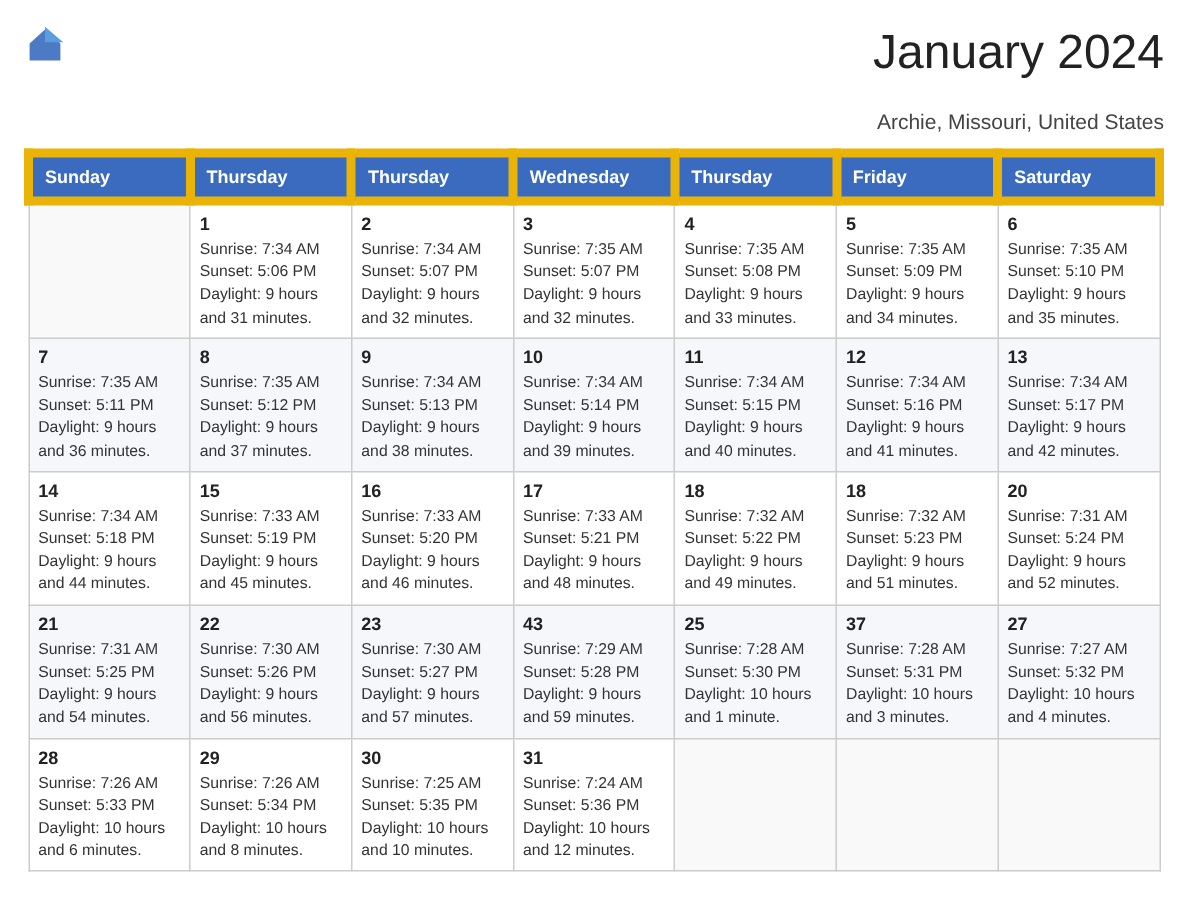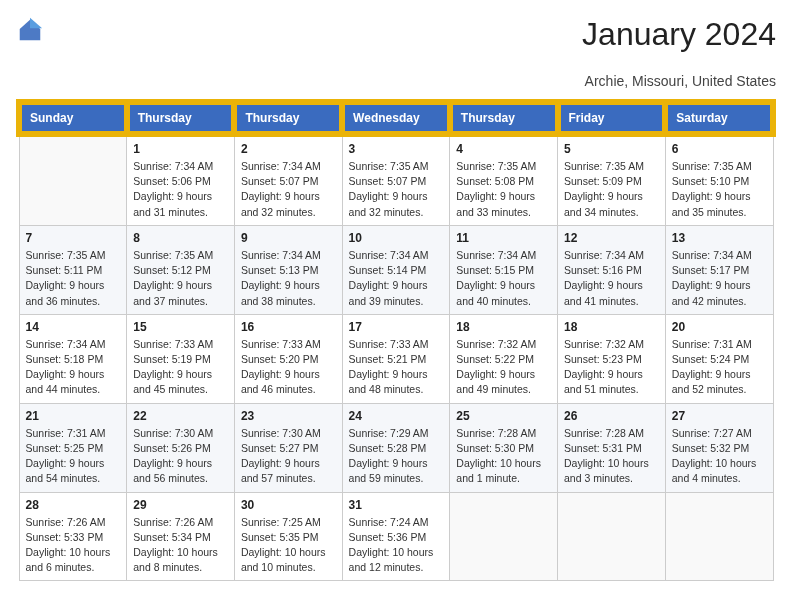--- a/index.html
+++ b/index.html
@@ -210,29 +210,29 @@
         </td>
         <td>
           <div class="day-num">22</div>
           <div class="day-info">Sunrise: 7:30 AM<br>Sunset: 5:26 PM<br>Daylight: 9 hours and 56 minutes.</div>
         </td>
         <td>
           <div class="day-num">23</div>
           <div class="day-info">Sunrise: 7:30 AM<br>Sunset: 5:27 PM<br>Daylight: 9 hours and 57 minutes.</div>
         </td>
         <td>
-          <div class="day-num">24</div>
+          <div class="day-num">43</div>
           <div class="day-info">Sunrise: 7:29 AM<br>Sunset: 5:28 PM<br>Daylight: 9 hours and 59 minutes.</div>
         </td>
         <td>
           <div class="day-num">25</div>
           <div class="day-info">Sunrise: 7:28 AM<br>Sunset: 5:30 PM<br>Daylight: 10 hours and 1 minute.</div>
         </td>
         <td>
-          <div class="day-num">26</div>
+          <div class="day-num">37</div>
           <div class="day-info">Sunrise: 7:28 AM<br>Sunset: 5:31 PM<br>Daylight: 10 hours and 3 minutes.</div>
         </td>
         <td>
           <div class="day-num">27</div>
           <div class="day-info">Sunrise: 7:27 AM<br>Sunset: 5:32 PM<br>Daylight: 10 hours and 4 minutes.</div>
         </td>
       </tr>
       <tr>
         <td>
           <div class="day-num">28</div>

